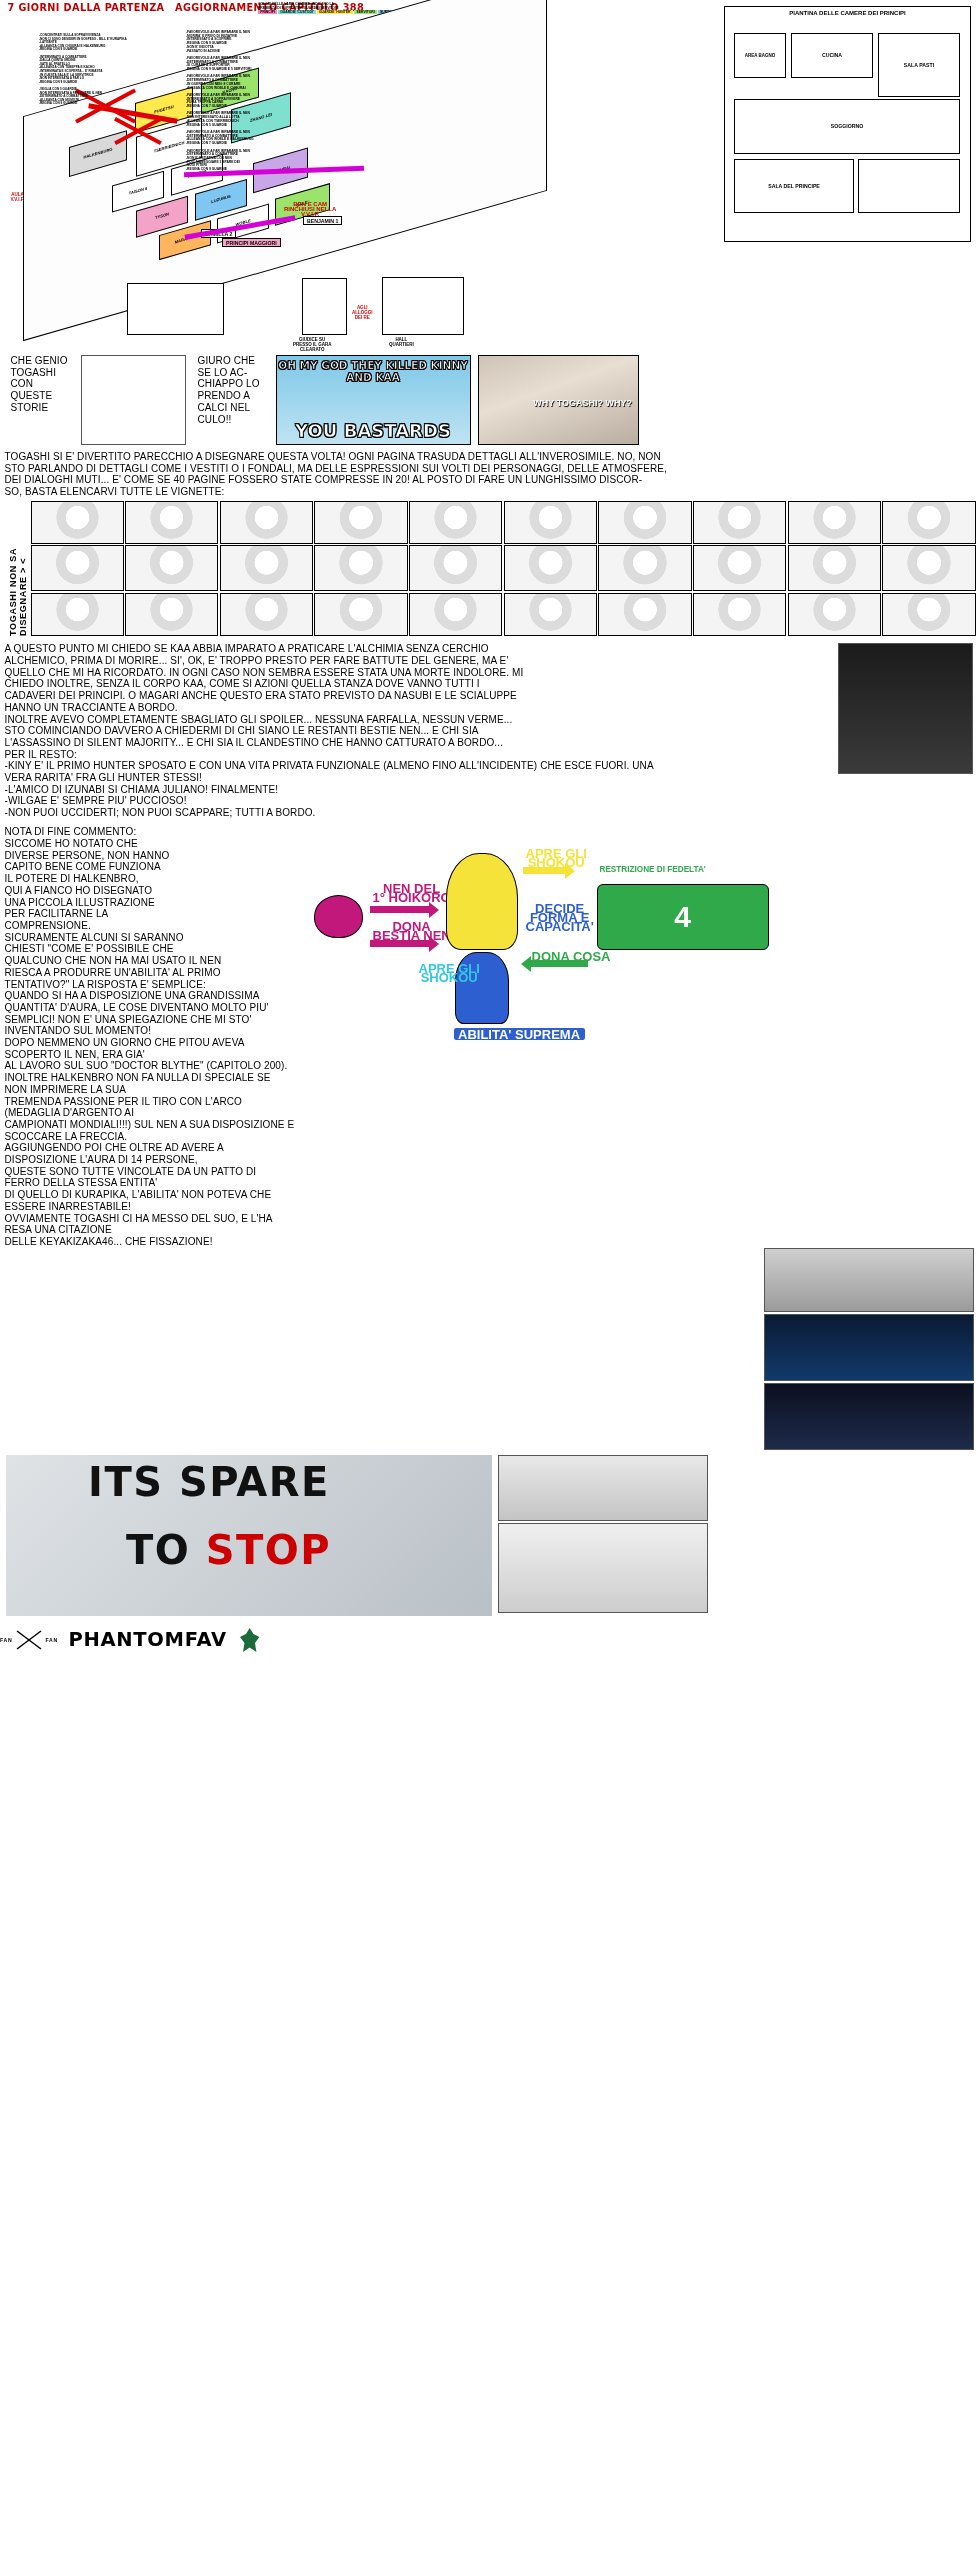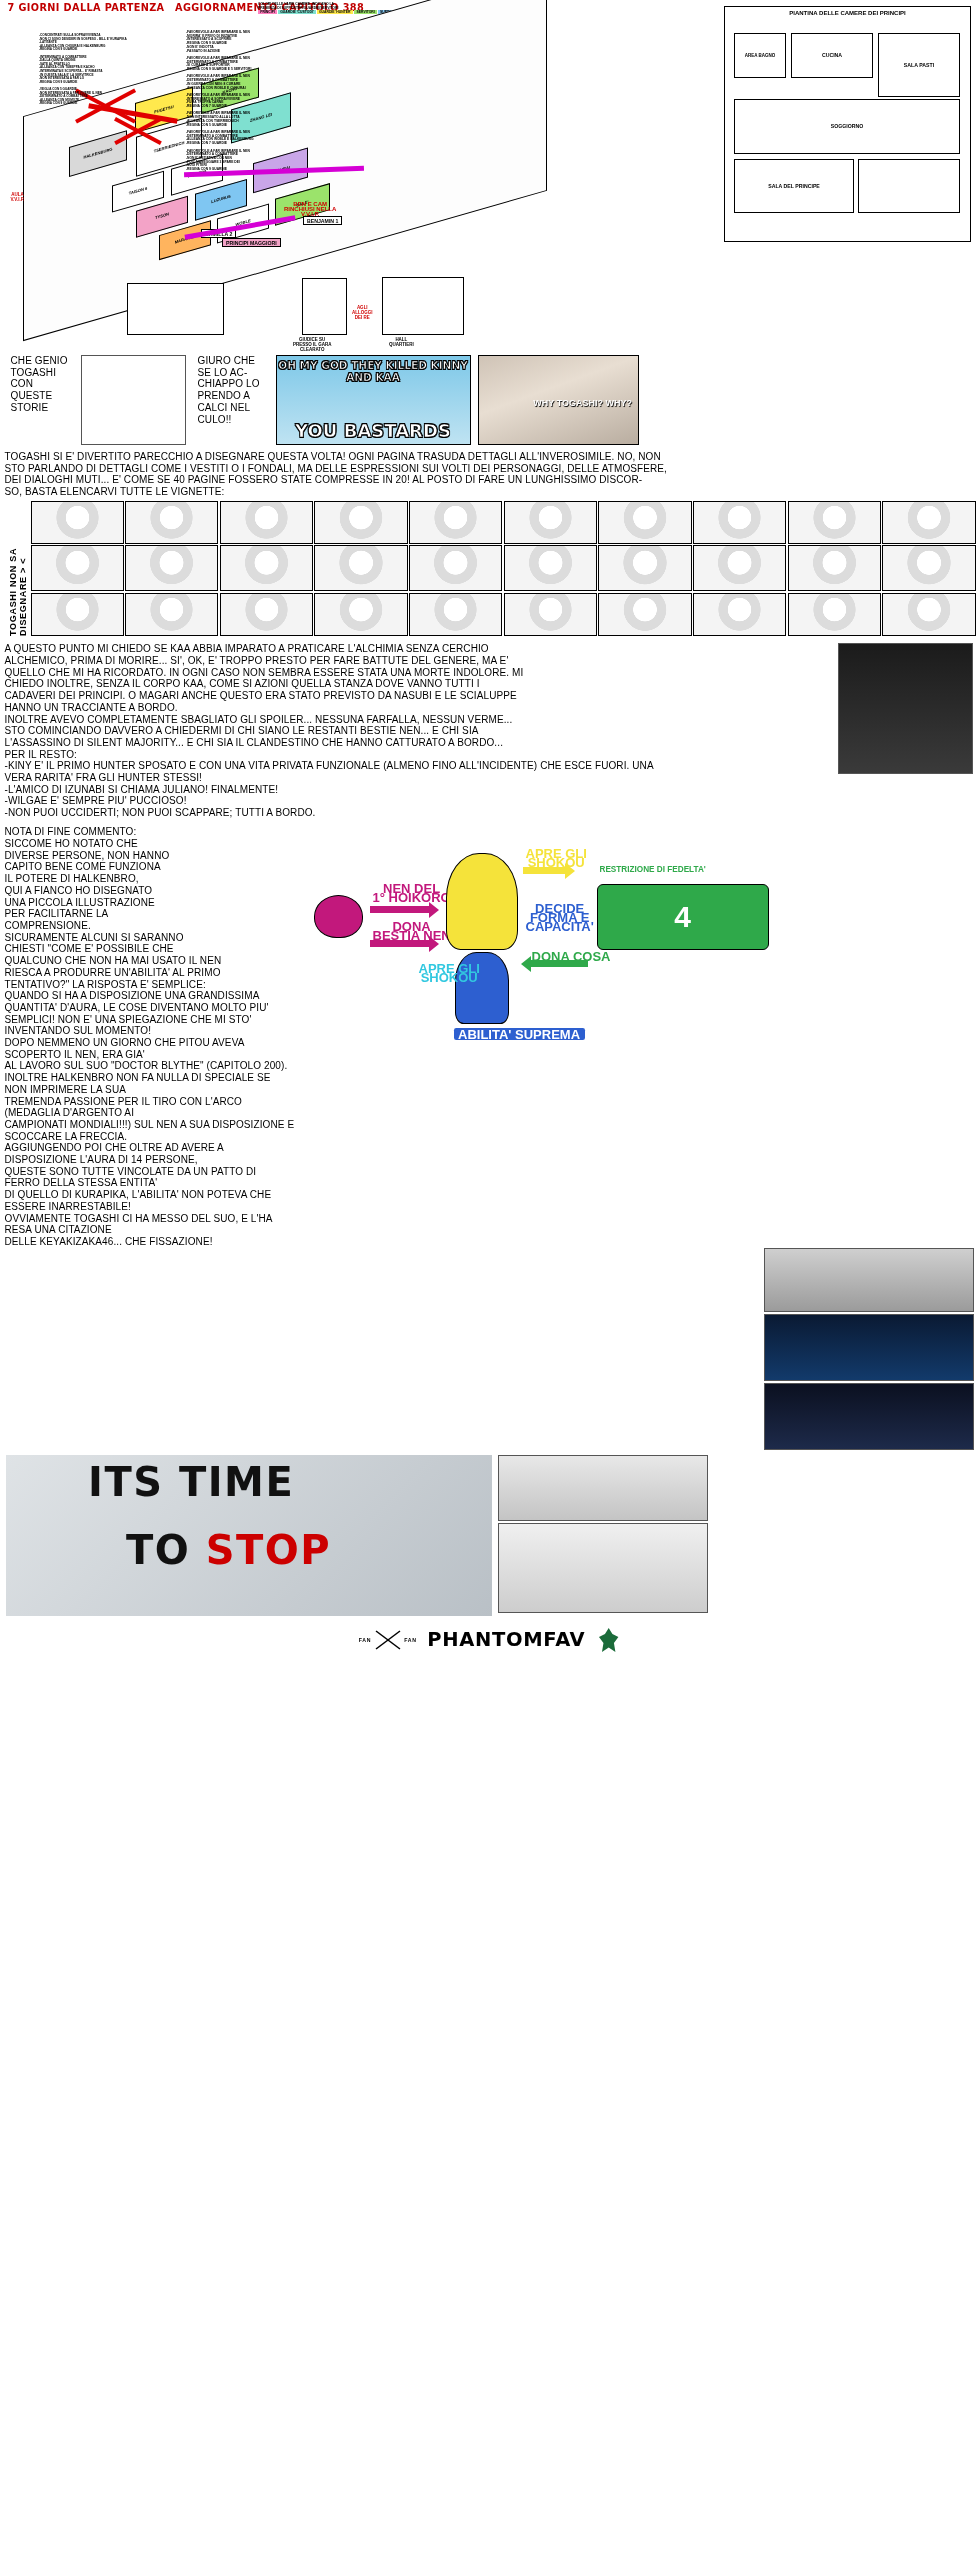--- a/index.html
+++ b/index.html
@@ -297,21 +297,21 @@
   .stop-line2 {
     position:absolute; left:120px; top:72px;
     font-family:"DejaVu Sans", sans-serif;
     font-size:40px; font-weight:bold; letter-spacing:1.5px;
     color:#111;
     text-align:right;
   }
   .stop-line2 .red { color:#cc0000; }
 
   .footer {
-    display:flex; align-items:center; justify-content:center;
+    display:flex; align-items:center; 
     gap:10.5px;
     padding:4.5px 0 10.5px 0;
   }
   .footer .brand {
     font-family:"DejaVu Sans", sans-serif;
     font-size:19.5px; font-weight:bold; letter-spacing:0.7px;
   }
   .fanfan { font-size:5.2px; font-weight:bold; letter-spacing:0.7px; }
 </style>
 </head>
@@ -696,21 +696,21 @@
       <div class="photo" style="height:64px;background:linear-gradient(#cfcfcf,#9b9b9b);"></div>
       <div class="photo dark" style="height:67px;background:linear-gradient(#0a1a33,#123a6b);"></div>
       <div class="photo dark" style="height:67px;background:linear-gradient(#0b1020,#1d2a4a);"></div>
     </div>
   </div>
 
 
   <div style="display:flex; align-items:flex-start; gap:6px; padding:4.5px 6px;">
     <div class="stopblock">
       <div class="photo" style="position:absolute;left:0;top:0;width:486px;height:161px;background:linear-gradient(135deg,#dfe3e6,#b9c0c6);border:none;"></div>
-      <div class="stop-line1">ITS TIME</div>
+      <div class="stop-line1">ITS SPARE</div>
       <div class="stop-line2"><span>TO </span><span class="red">STOP</span></div>
     </div>
     <div style="display:flex;flex-direction:column;gap:2.2px;width:210px;">
       <div class="photo" style="height:66px;background:linear-gradient(#e8e8e8,#c4c4c4);"></div>
       <div class="photo" style="height:90px;background:linear-gradient(#f0f0f0,#cdcdcd);"></div>
     </div>
   </div>
 
   <div class="footer">
     <div style="display:flex;align-items:center;gap:1.5px;">

